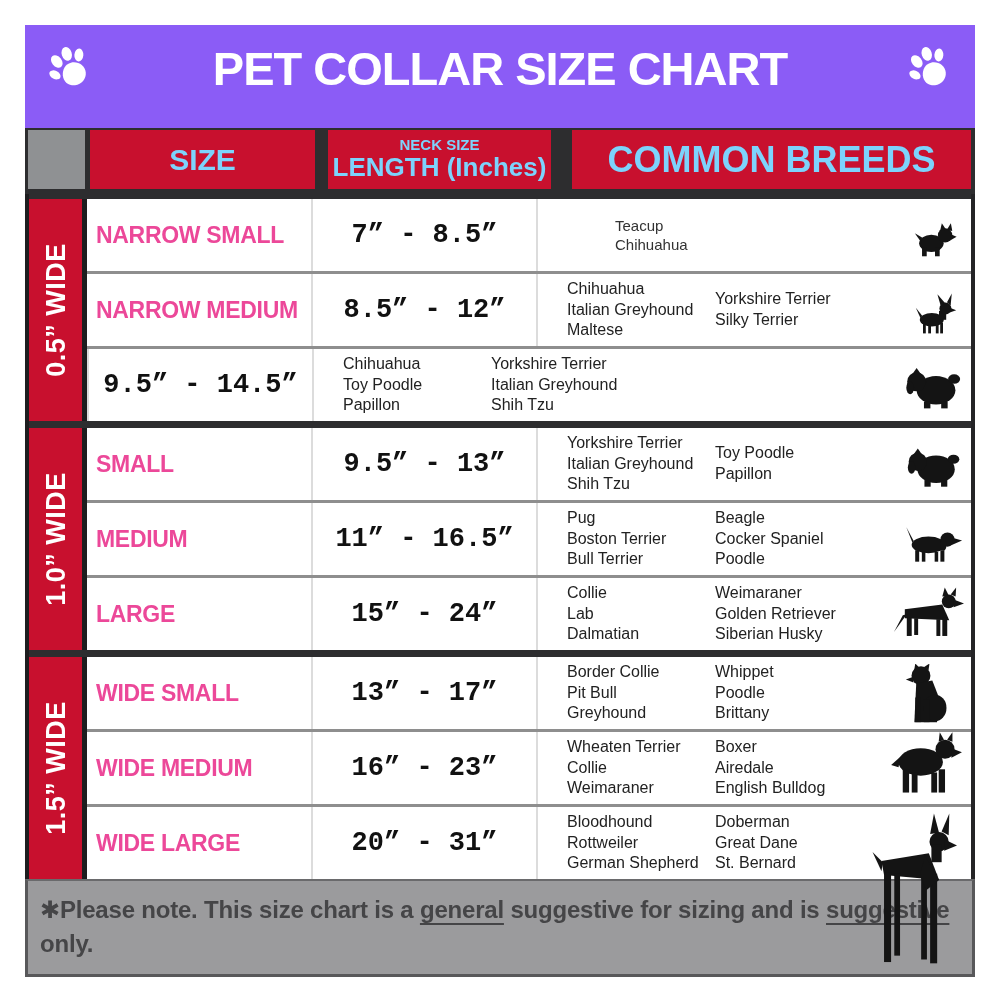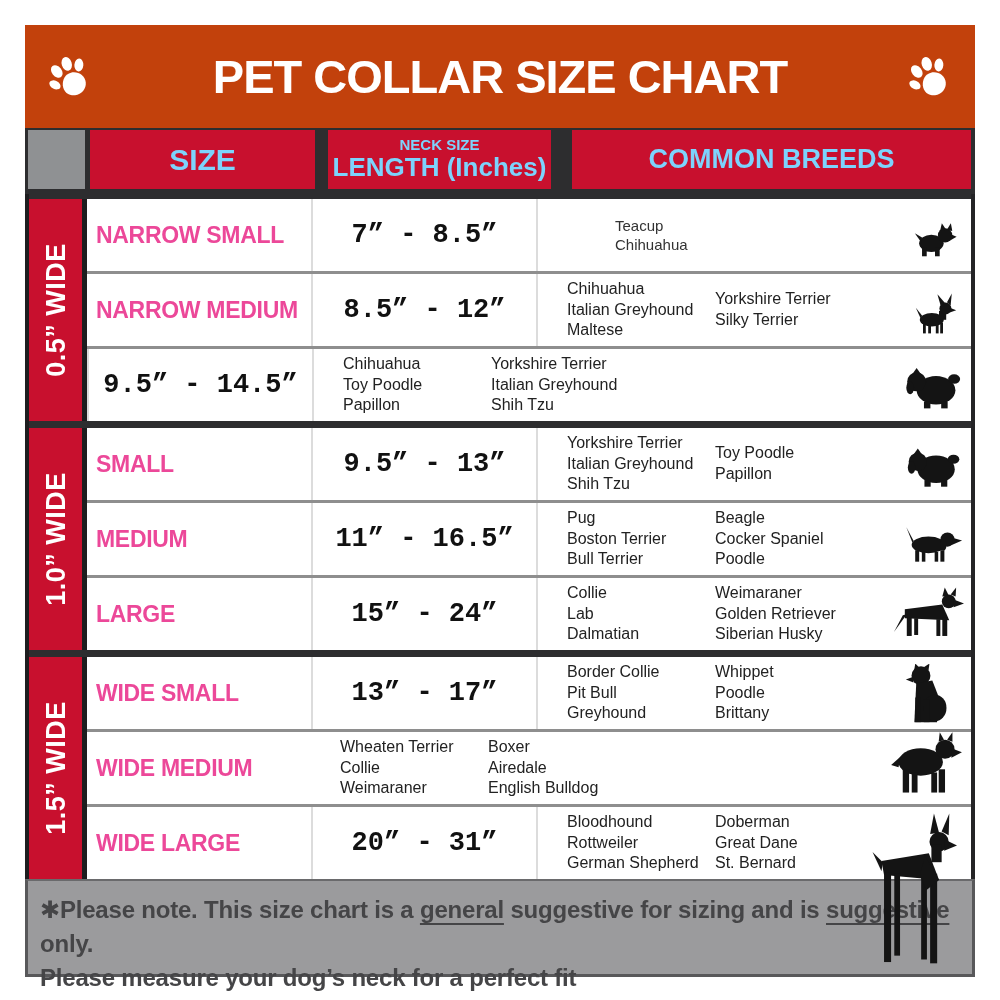--- a/index.html
+++ b/index.html
@@ -1,35 +1,35 @@
 <!DOCTYPE html>
 <html><head>
 <meta charset="utf-8">
 <style>
   html,body{margin:0;padding:0;background:#ffffff;width:1000px;height:1000px;
     font-family:"Liberation Sans","DejaVu Sans",sans-serif;-webkit-font-smoothing:antialiased;}
   .chart{position:absolute;left:25px;top:25px;width:950px;height:950px;background:#fff;}
 
   
-  .titlebar{height:103px;background:#c2410c;display:flex;align-items:center;padding:0 20px;box-sizing:border-box;}
+  .titlebar{height:103px;background:#8b5cf6;display:flex;padding:16px 20px;box-sizing:border-box;}
   .titlebar .paw{width:50px;height:52px;flex:0 0 auto;}
   .titlebar h1{flex:1;text-align:center;color:#fff;font-size:47px;font-weight:bold;
     letter-spacing:-1px;margin:0;white-space:nowrap;}
 
   
   .headrow{height:66px;background:#2d2d2f;display:flex;box-sizing:border-box;
     padding:2px 4px 5px 3px;column-gap:5px;}
   .corner{width:57px;background:#8f9193;flex:0 0 auto;}
   .hcell{background:#c8102e;color:#7dd3fc;display:flex;flex-direction:column;
     align-items:center;justify-content:center;box-sizing:border-box;}
   .hcell.size{width:225px;font-size:30px;font-weight:bold;}
   .hcell.length{width:223px;margin-left:8px;}
   .hcell.length .sm{font-size:15px;font-weight:bold;line-height:1;margin-bottom:2px;}
   .hcell.length .lg{font-size:26px;font-weight:bold;line-height:1.05;}
-  .hcell.breeds{flex:1;font-size:27px;font-weight:bold;margin-left:16px;}
+  .hcell.breeds{flex:1;font-size:36px;font-weight:bold;margin-left:16px;}
 
   
   .tbody{border-left:4px solid #1d1d1f;border-right:4px solid #242426;box-sizing:border-box;}
   .group{display:flex;border-top:5px solid #2d2d2f;}
   .group + .group{border-top:7px solid #2d2d2f;}
   .side{width:53px;background:#c8102e;border-right:5px solid #1d1d1f;position:relative;flex:0 0 auto;}
   .side span{position:absolute;left:50%;top:50%;transform:translate(-50%,-50%) rotate(-90deg);
     color:#fff;font-weight:bold;font-size:27px;white-space:nowrap;letter-spacing:0.5px;}
   .rows{flex:1;display:flex;flex-direction:column;min-width:0;}
   .row{height:72px;display:flex;align-items:stretch;position:relative;box-sizing:border-box;background:#fff;}
@@ -274,20 +274,21 @@
                 <polygon points="28,40 62,34 76,70 72,122 24,122"></polygon>
                 <ellipse cx="68" cy="92" rx="24" ry="28"></ellipse>
                 <rect x="26" y="70" width="12" height="52"></rect>
                 <rect x="44" y="74" width="12" height="48"></rect>
               </svg>
             </span>
           </div>
         </div>
         <div class="row">
           <div class="cell-size">WIDE MEDIUM</div>
+          <div class="cell-length">16” - 23”</div>
           <div class="cell-breeds">
             <div class="bcol c1">Wheaten Terrier
 Collie
 Weimaraner</div>
             <div class="bcol c2">Boxer
 Airedale
 English Bulldog</div>
             <span class="icon-wrap" style="bottom:0px;right:8px;">
               <svg width="74" height="80" viewBox="0 0 140 120" class="dogfill">
                 <ellipse cx="60" cy="56" rx="42" ry="26"></ellipse>
@@ -331,16 +332,15 @@
               </svg>
             </span>
           </div>
         </div>
       </div>
     </div>
   </div>
 
   <div class="footer">
     <p><span>✱Please note. This size chart is a </span><span class="ul">general</span><span> suggestive for sizing and is </span><span class="ul">suggestive</span><span> only.</span></p>
-    <p>Please measure your dog’s neck for a perfect fit</p>
   </div>
 
 </div>
 
 </body></html>

